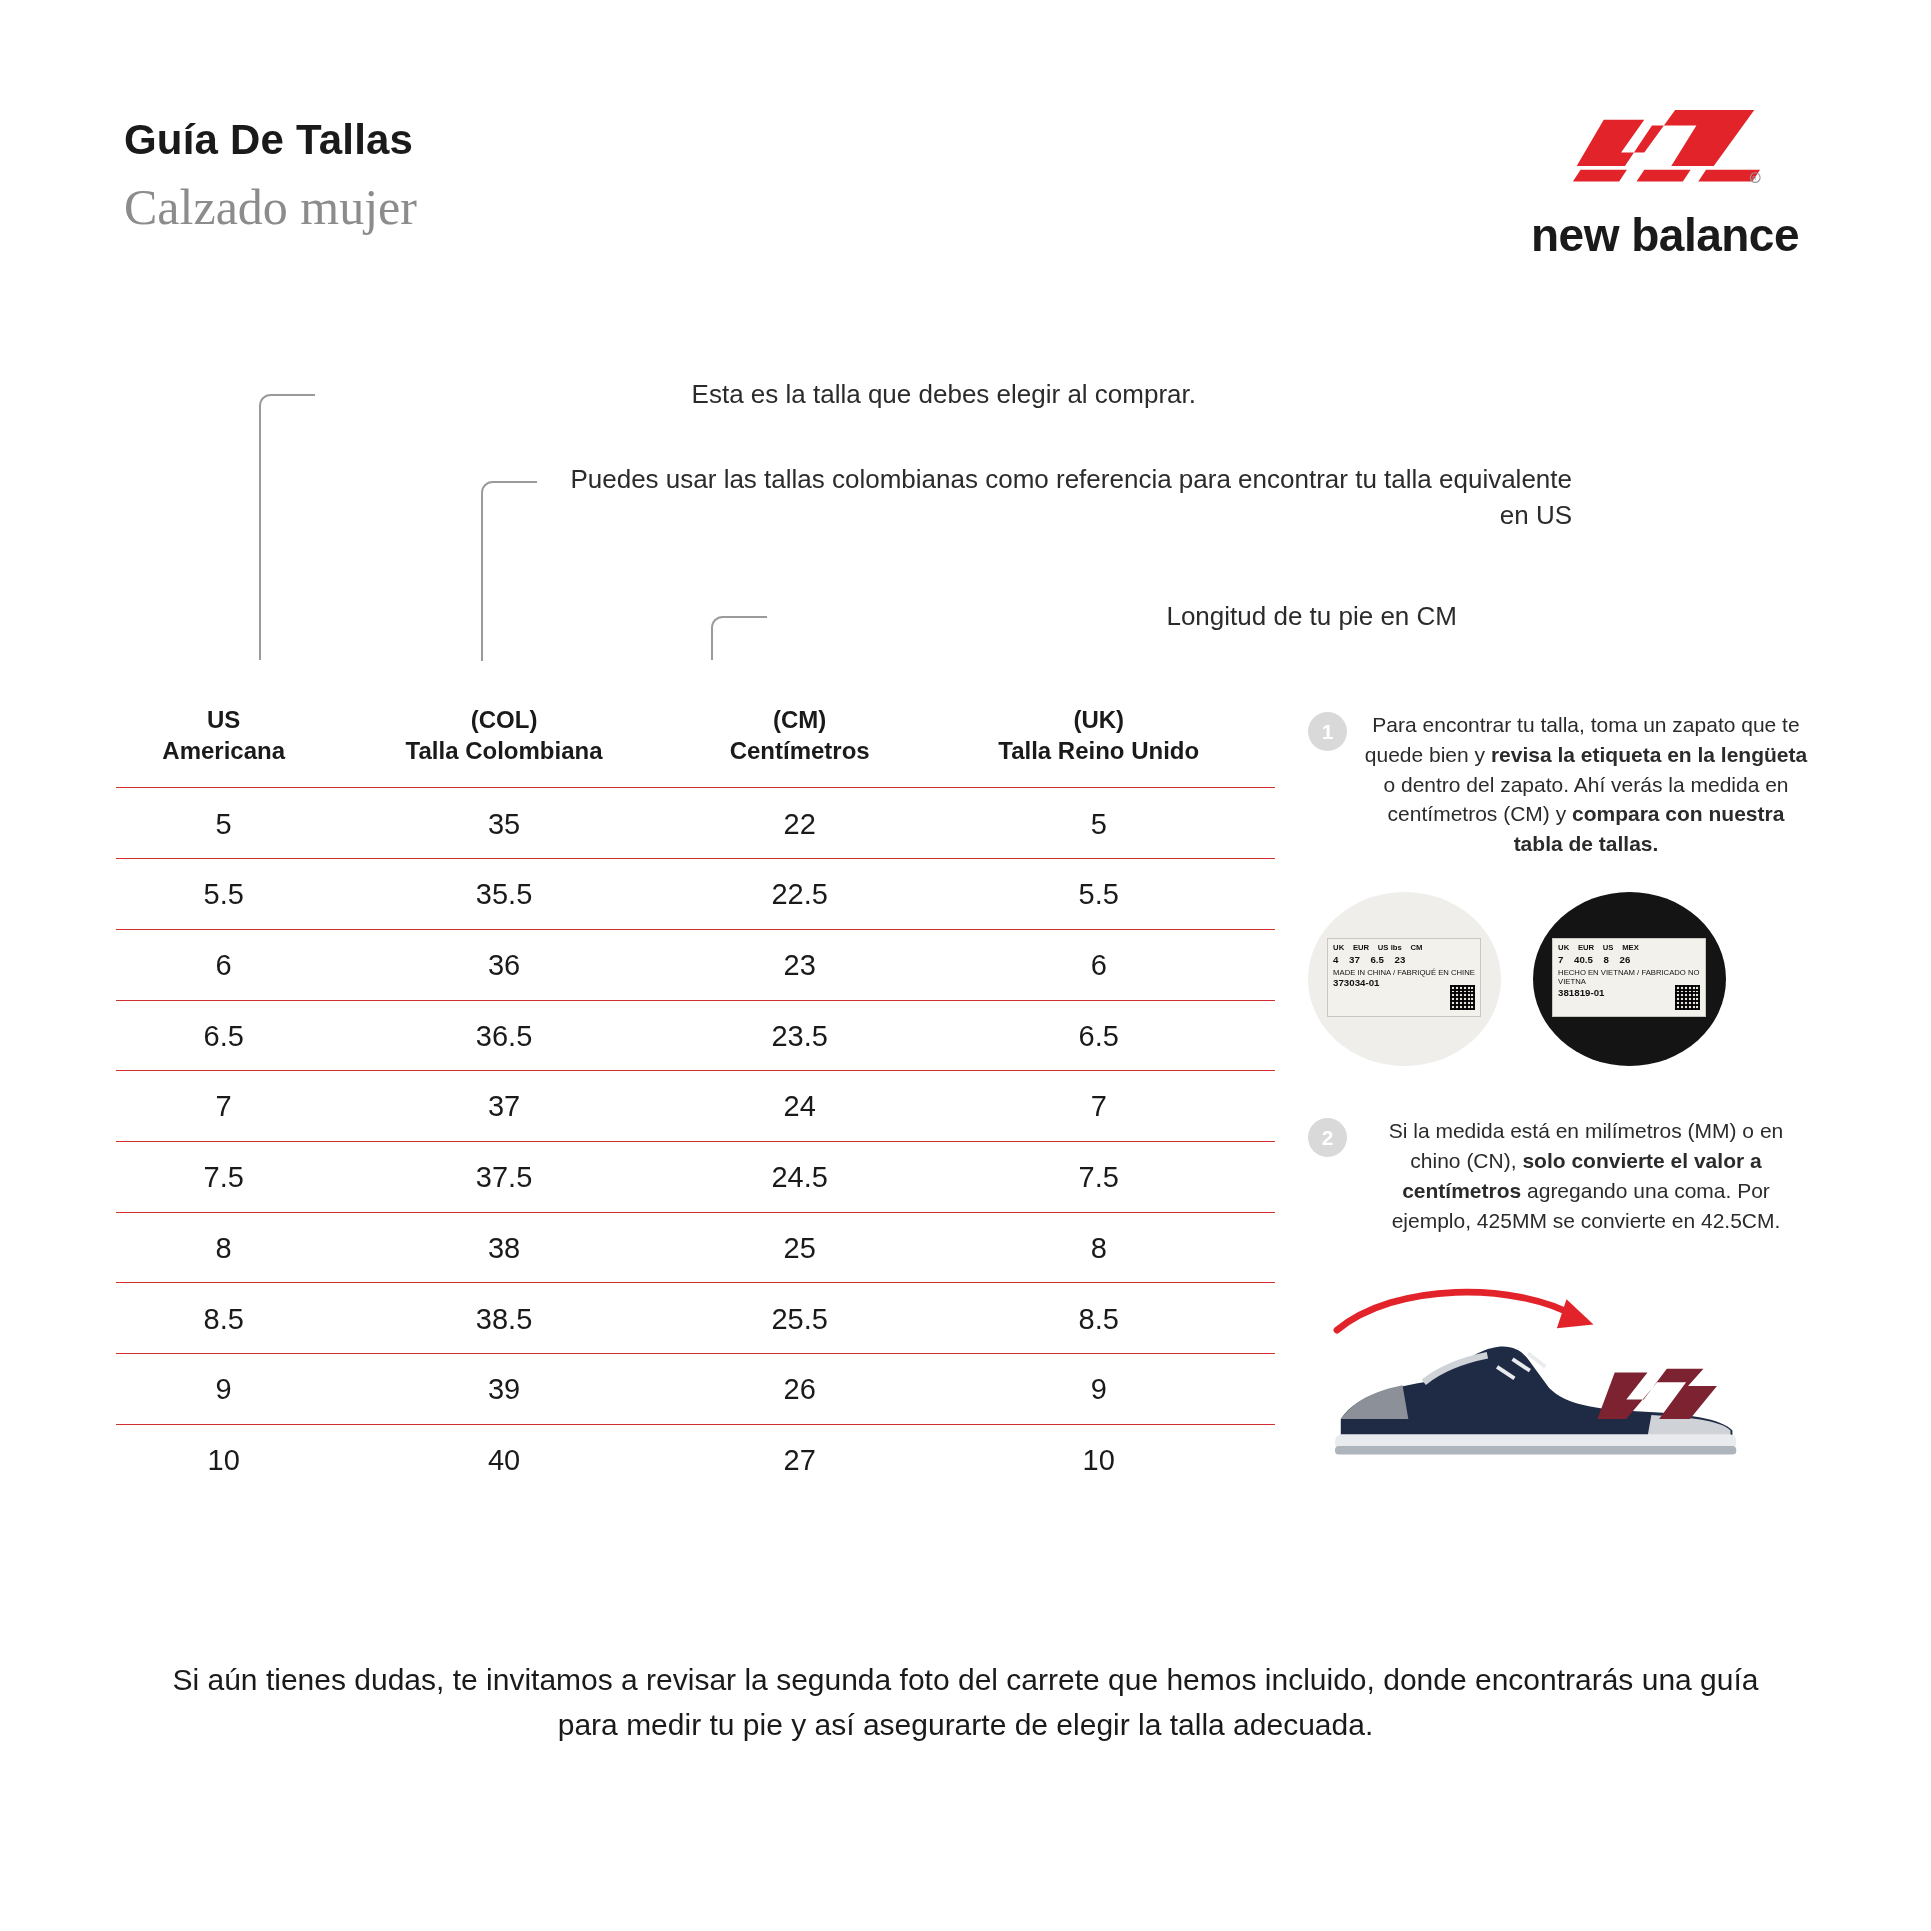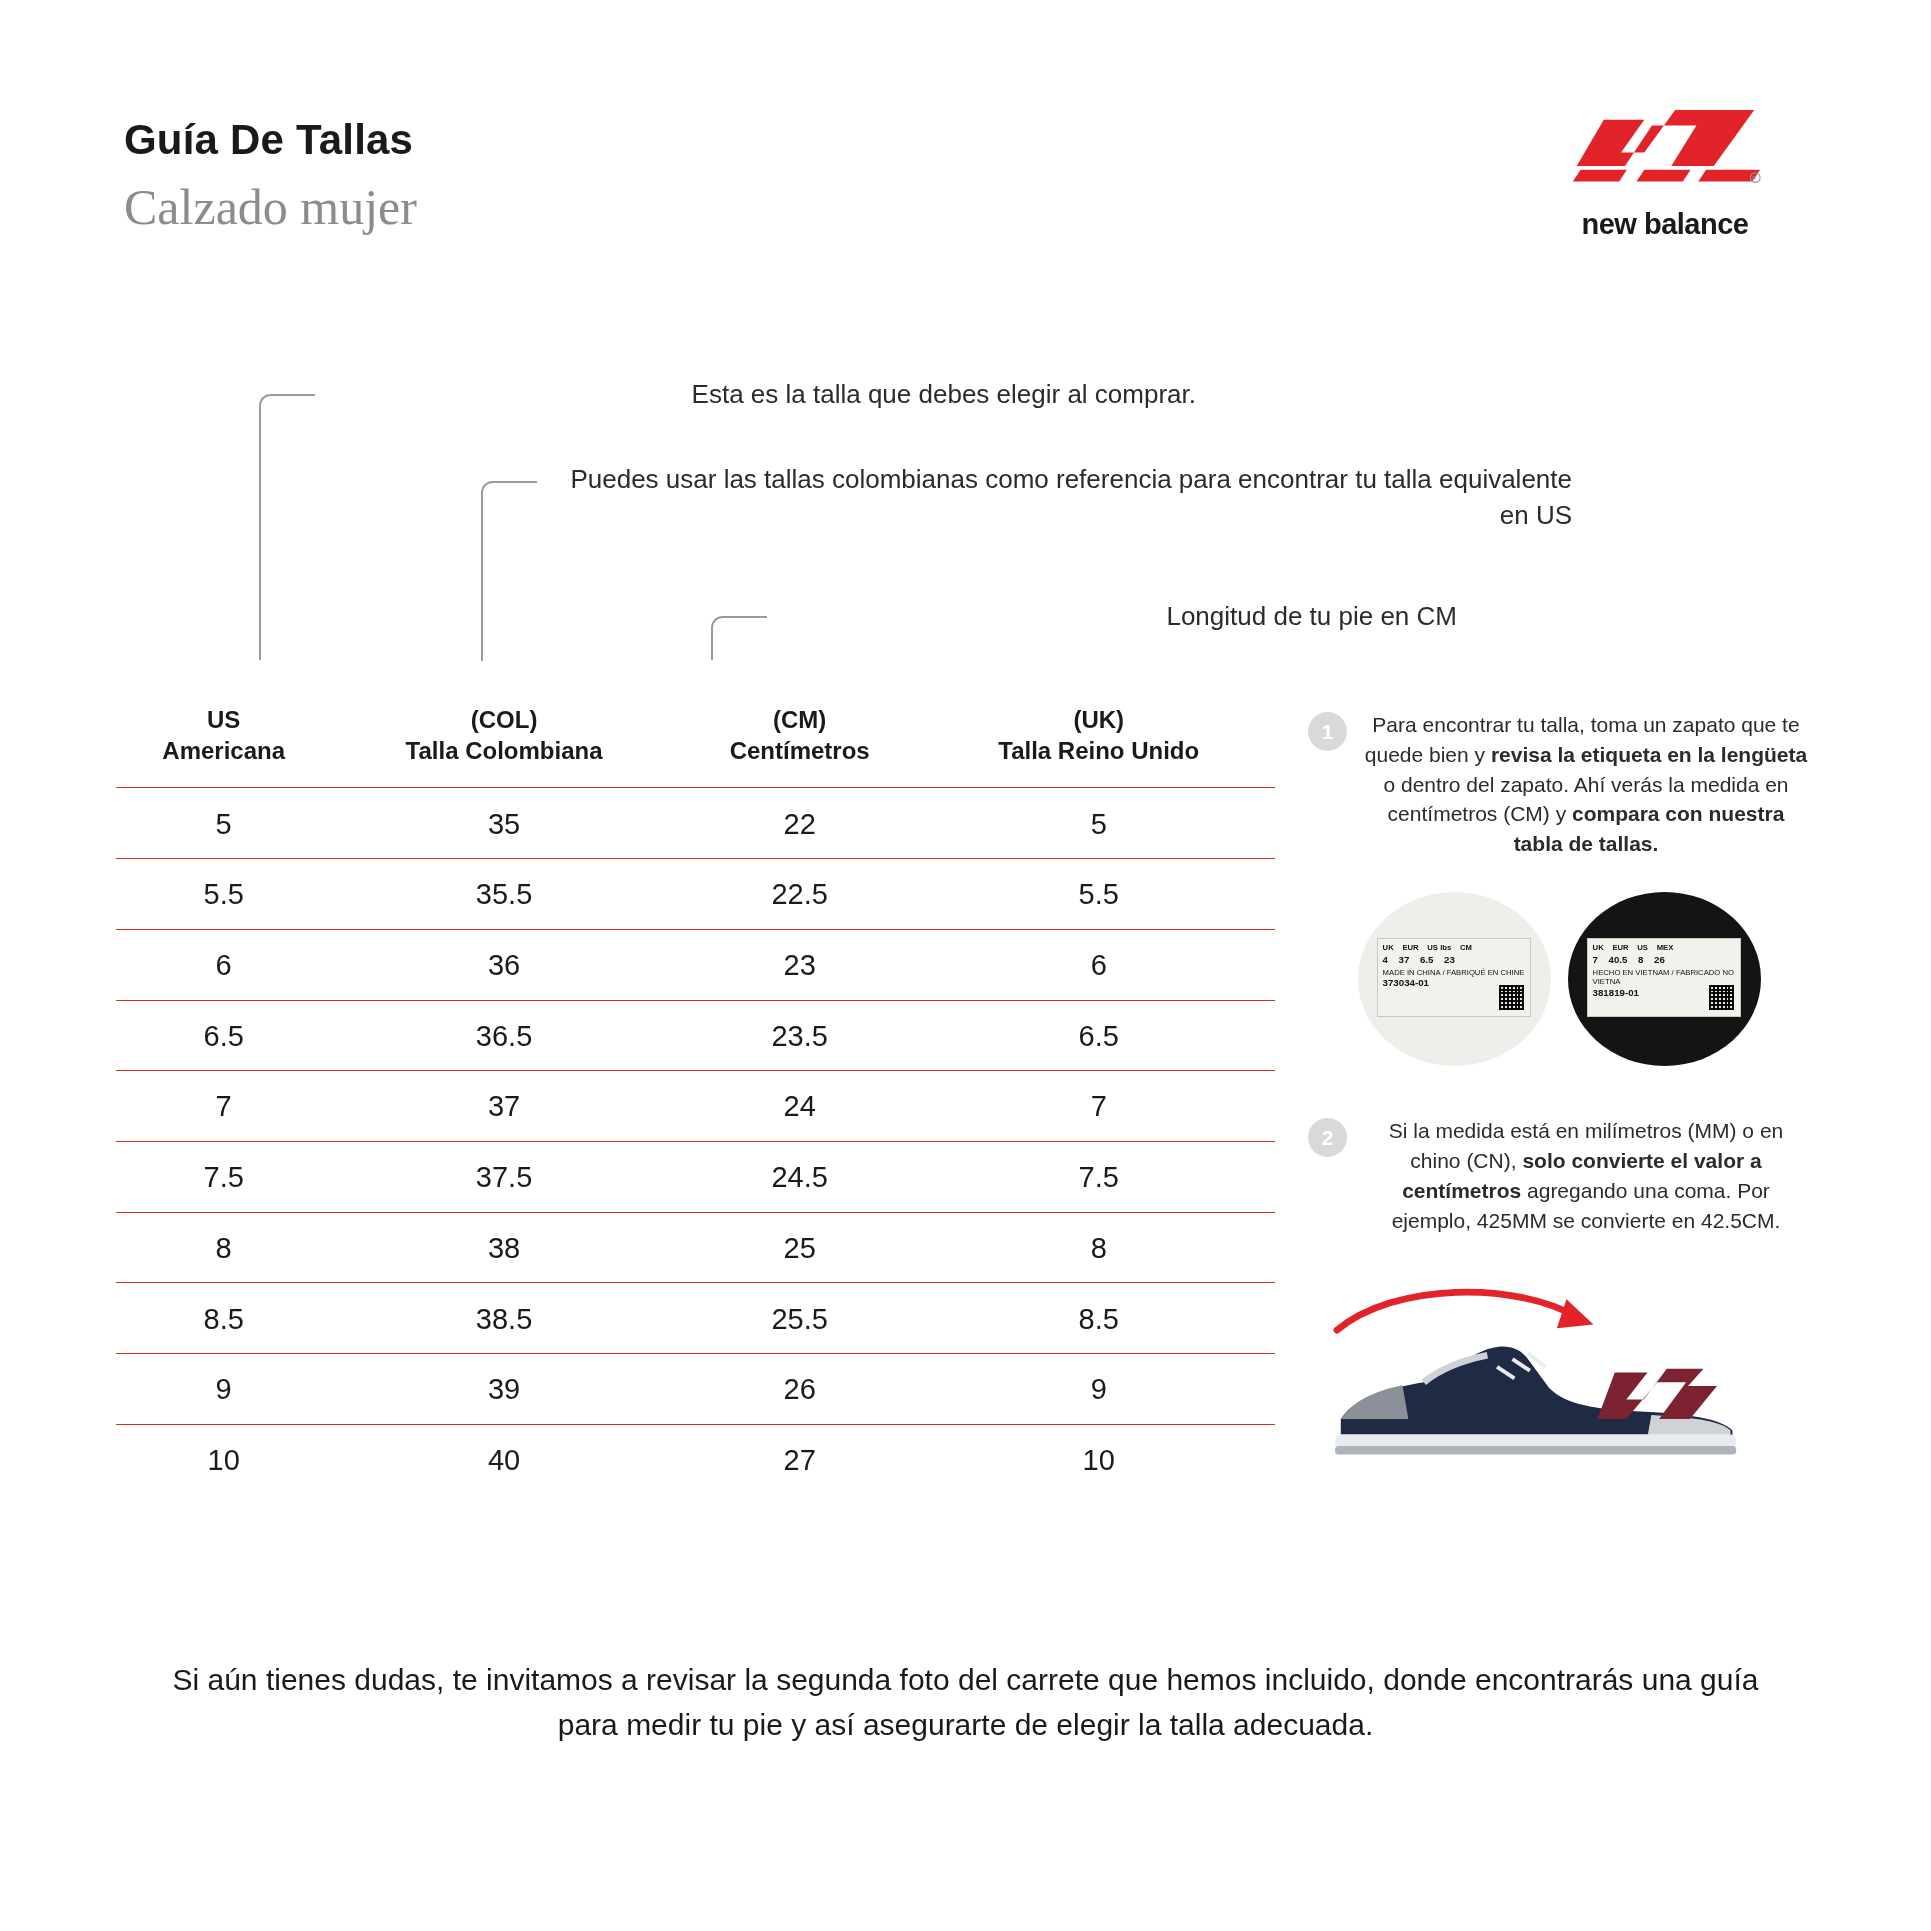--- a/index.html
+++ b/index.html
@@ -49,21 +49,21 @@
     text-align: center;
   }
   .logo-mark {
     width: 193px;
     height: 92px;
     margin: 0 auto;
     position: relative;
   }
   .logo-word {
     font-family: "Liberation Sans", sans-serif;
-    font-size: 29px;
+    font-size: 46px;
     font-weight: bold;
     color: #1a1a1a;
     letter-spacing: -0.5px;
     margin-top: 9.7px;
   }
 
   
   .callouts {
     position: absolute;
     left: 124px;
@@ -143,22 +143,21 @@
     background: #d9d9d9;
     color: #ffffff;
     font-size: 21px;
     font-weight: bold;
     text-align: center;
     line-height: 39px;
   }
 
   .labels-row {
     display: flex;
-    justify-content: center;
-    gap: 17px;
+    gap: 32px;
     margin-top: 33px;
   }
   .label-photo {
     width: 193px;
     height: 174px;
     border-radius: 50%;
     overflow: hidden;
     position: relative;
     background: #efeeea;
   }

